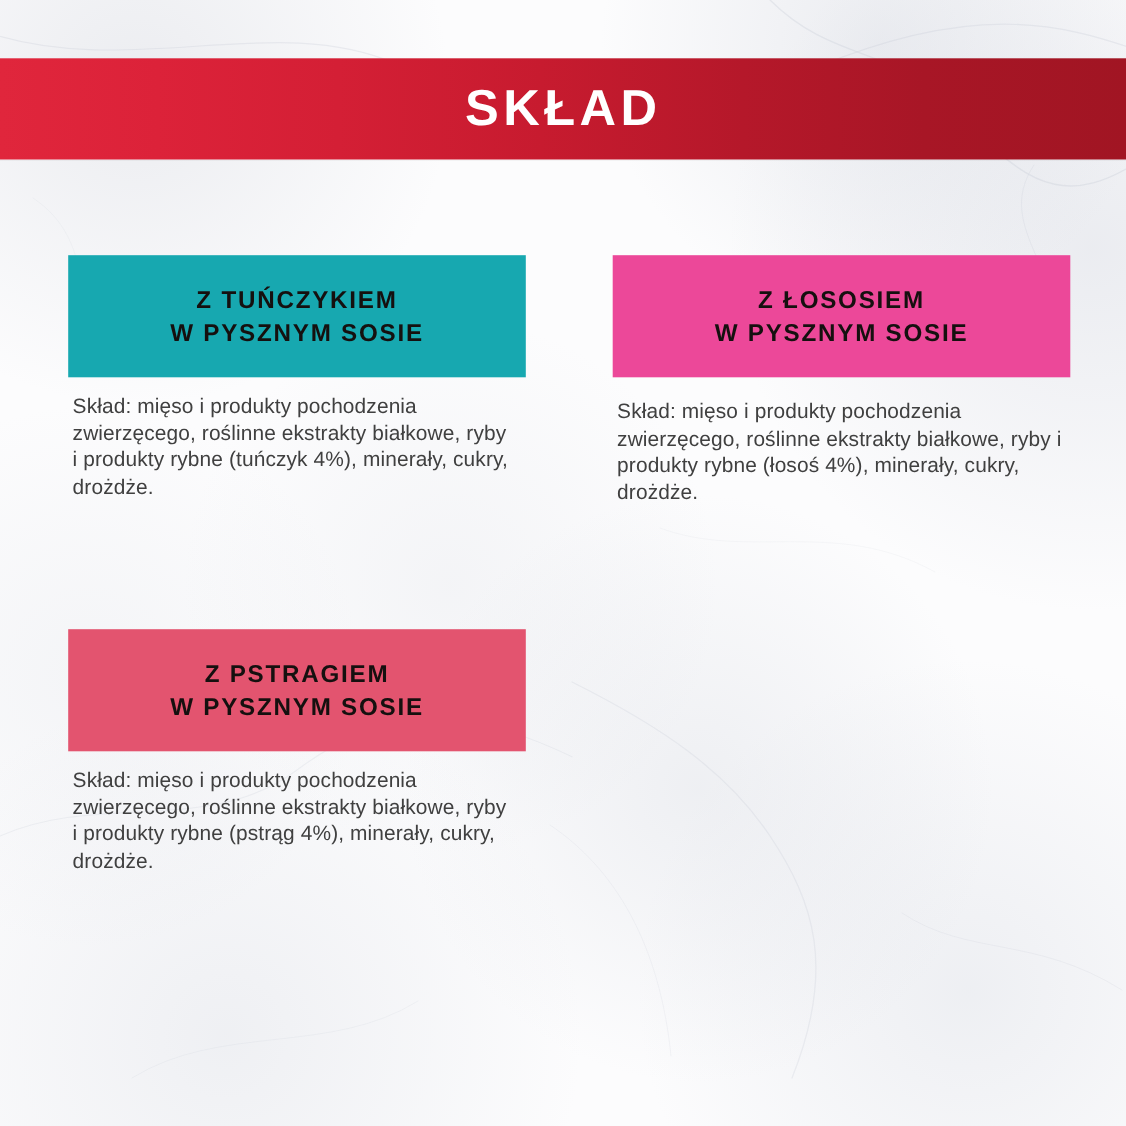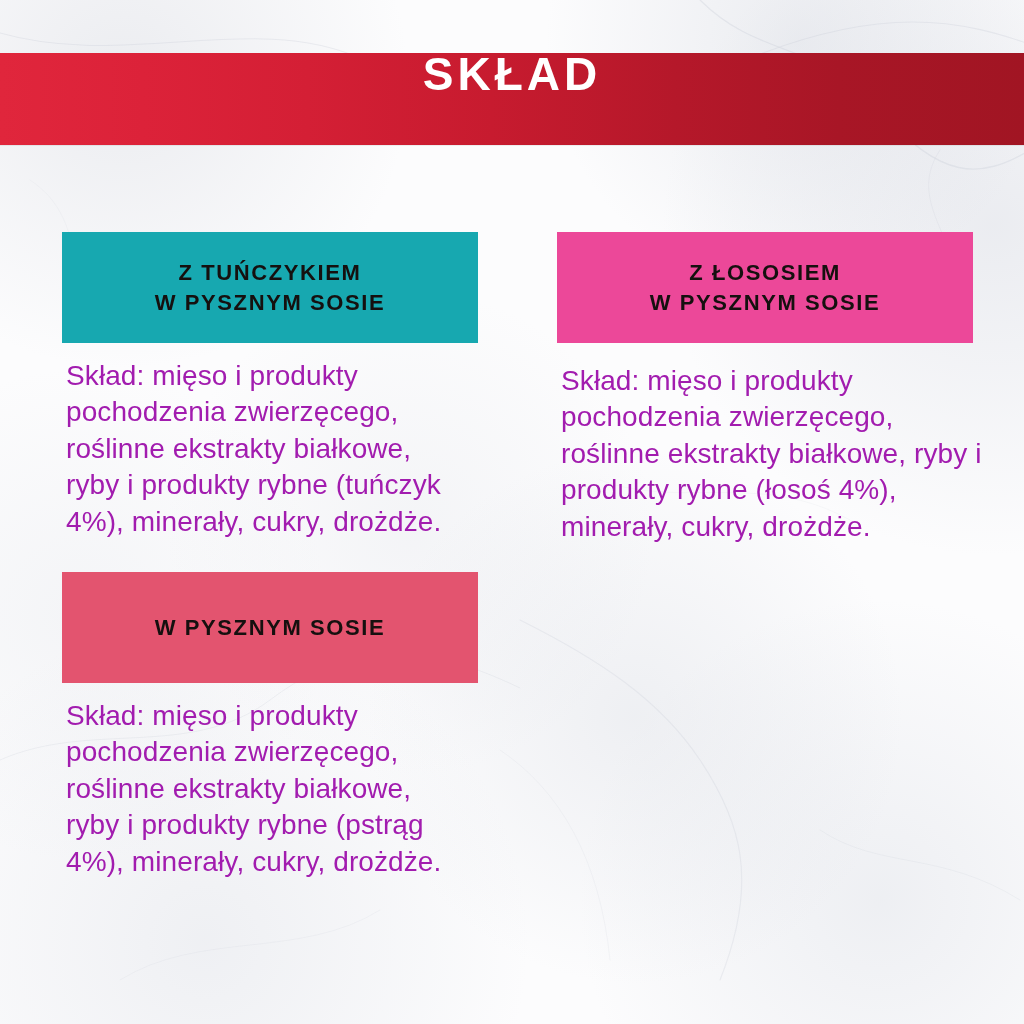--- a/index.html
+++ b/index.html
@@ -58,20 +58,21 @@
     height: 92px;
     background: linear-gradient(to right,
         #e0263c 0%,
         #dc2239 14%,
         #d41f35 30%,
         #c71b2f 48%,
         #b5182a 66%,
         #a81626 82%,
         #a11523 100%);
     display: flex;
+    align-items: center;
     justify-content: center;
     box-shadow: 0 1px 0 rgba(0,0,0,0.06);
   }
   .banner-title {
     color: #ffffff;
     font-size: 46px;
     font-weight: 700;
     letter-spacing: 4px;
     line-height: 1;
     font-family: "Liberation Sans", sans-serif;
@@ -95,22 +96,22 @@
     display: block;
     color: #15100f;
     font-size: 22px;
     font-weight: 600;
     letter-spacing: 1.6px;
     text-align: center;
     white-space: nowrap;
     font-family: "Liberation Sans", sans-serif;
   }
   .card-desc {
-    color: #a21caf;
-    font-size: 28px;
+    color: #404040;
+    font-size: 19px;
     line-height: 1.30;
     letter-spacing: 0.1px;
     font-family: "Liberation Sans", sans-serif;
   }
 
   
   #card-tuna        { left: 62px;  top: 232px; width: 416px; }
   #card-tuna .card-label   { width: 416px; height: 111px; background-color: #17a8b0; }
   #card-tuna .card-desc    { width: 400px; margin-top: 15px; margin-left: 4px; }
 
@@ -161,18 +162,19 @@
   <div class="card" id="card-salmon">
     <div class="card-label">
       <span class="card-label-line">Z ŁOSOSIEM</span>
       <span class="card-label-line">W PYSZNYM SOSIE</span>
     </div>
     <div class="card-desc">Skład: mięso i produkty pochodzenia zwierzęcego, roślinne ekstrakty białkowe, ryby i produkty rybne (łosoś 4%), minerały, cukry, drożdże.</div>
   </div>
 
   <div class="card" id="card-trout">
     <div class="card-label">
+      <span class="card-label-line">Z PSTRAGIEM</span>
       <span class="card-label-line">W PYSZNYM SOSIE</span>
     </div>
     <div class="card-desc">Skład: mięso i produkty pochodzenia zwierzęcego, roślinne ekstrakty białkowe, ryby i produkty rybne (pstrąg 4%), minerały, cukry, drożdże.</div>
   </div>
 
 </div>
 
 </body></html>

